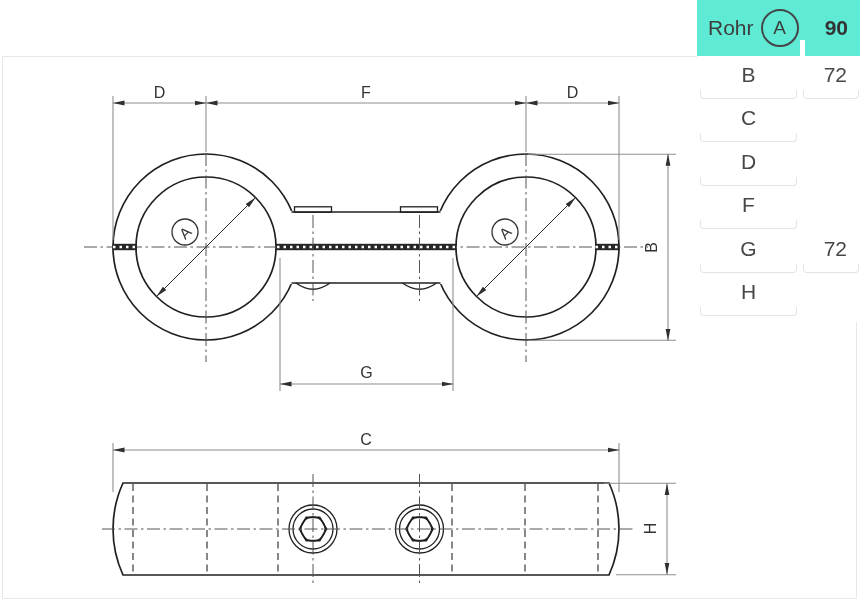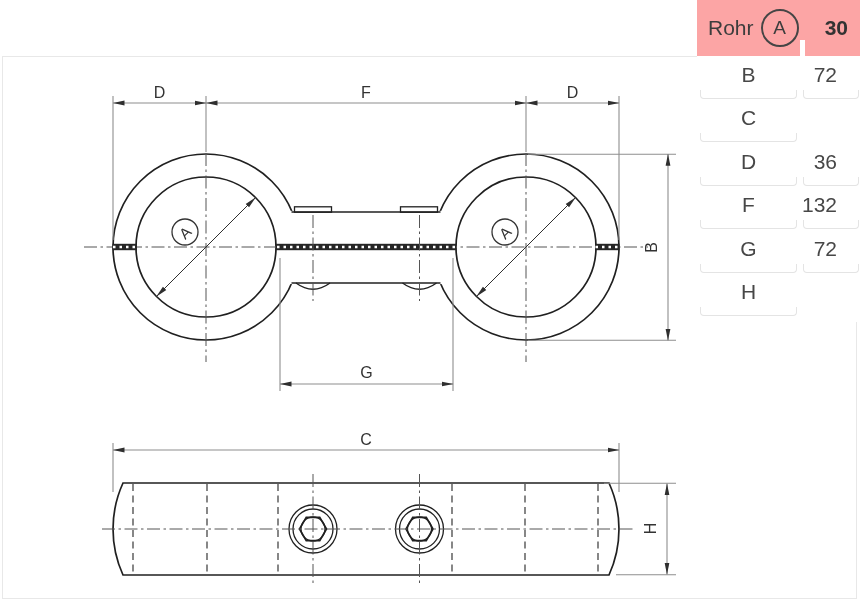--- a/index.html
+++ b/index.html
@@ -4,32 +4,32 @@
 <style>
   html,body{margin:0;padding:0;background:#fff;}
   .page{position:relative;width:860px;height:602px;background:#fff;overflow:hidden;
         font-family:"Liberation Sans",sans-serif;}
   .drawing-border{position:absolute;left:2px;top:56px;width:853px;height:541px;
         border:1px solid #e8e8e8;}
   svg.drawing{position:absolute;left:0;top:0;width:860px;height:602px;}
 
   
   .spec-table{position:absolute;top:0;right:0;width:163px;height:322px;background:#fff;}
-  .thead{position:relative;display:flex;align-items:center;height:56px;background:#fca5a5;
+  .thead{position:relative;display:flex;align-items:center;height:56px;background:#5eead4;
          color:#3d3d3d;font-size:21px;}
   .th-label{margin-left:11px;}
   .pipe-badge{width:34px;height:34px;border:2px solid #454545;border-radius:50%;
          display:flex;align-items:center;justify-content:center;font-size:19px;
          color:#3d3d3d;margin-left:7px;flex:0 0 auto;}
   .th-value{margin-left:auto;margin-right:12px;font-weight:bold;color:#333;}
   .header-gap{position:absolute;left:103px;top:40px;width:5px;height:16px;background:#fff;}
   .trow{position:relative;display:flex;height:43.5px;}
   .cell{position:relative;display:flex;align-items:center;}
   .cell.lab{width:103px;justify-content:center;}
-  .cell.val{width:60px;justify-content:flex-end;padding-right:23px;box-sizing:border-box;}
+  .cell.val{width:60px;justify-content:flex-end;padding-right:13px;box-sizing:border-box;}
   .cell span{font-size:21px;color:#474747;transform:translateY(-3px);}
   .cell::after{content:"";position:absolute;left:3px;right:3px;bottom:1px;height:8px;
          border:1px solid #e4e4e4;border-top:none;border-radius:0 0 4px 4px;}
   .cell.val::after{right:1px;}
 
   
   .outline{stroke:#202020;stroke-width:1.7;fill:none;}
   .outline-thin{stroke:#202020;stroke-width:1.3;fill:none;}
   .hidden-e{stroke:#383838;stroke-width:1.2;fill:none;stroke-dasharray:7 4.5;}
   .center{stroke:#555;stroke-width:1;fill:none;stroke-dasharray:13 3.5 2.5 3.5;}
@@ -166,51 +166,45 @@
       </g>
     </g>
   </svg>
 
   <div class="spec-table">
     <div class="thead">
       <span class="th-label">Rohr</span>
       <span class="pipe-badge">
           <span>A</span>
         </span>
-      <span class="th-value">30</span>
+      <span class="th-value">90</span>
       <span class="header-gap"></span>
     </div>
 
     <div class="trow">
       <div class="cell lab">
           <span>B</span>
         </div>
       <div class="cell val">
           <span>72</span>
         </div>
     </div>
     <div class="trow">
       <div class="cell lab">
           <span>C</span>
         </div>
     </div>
     <div class="trow">
       <div class="cell lab">
           <span>D</span>
         </div>
-      <div class="cell val">
-          <span>36</span>
-        </div>
     </div>
     <div class="trow">
       <div class="cell lab">
           <span>F</span>
-        </div>
-      <div class="cell val">
-          <span>132</span>
         </div>
     </div>
     <div class="trow">
       <div class="cell lab">
           <span>G</span>
         </div>
       <div class="cell val">
           <span>72</span>
         </div>
     </div>

